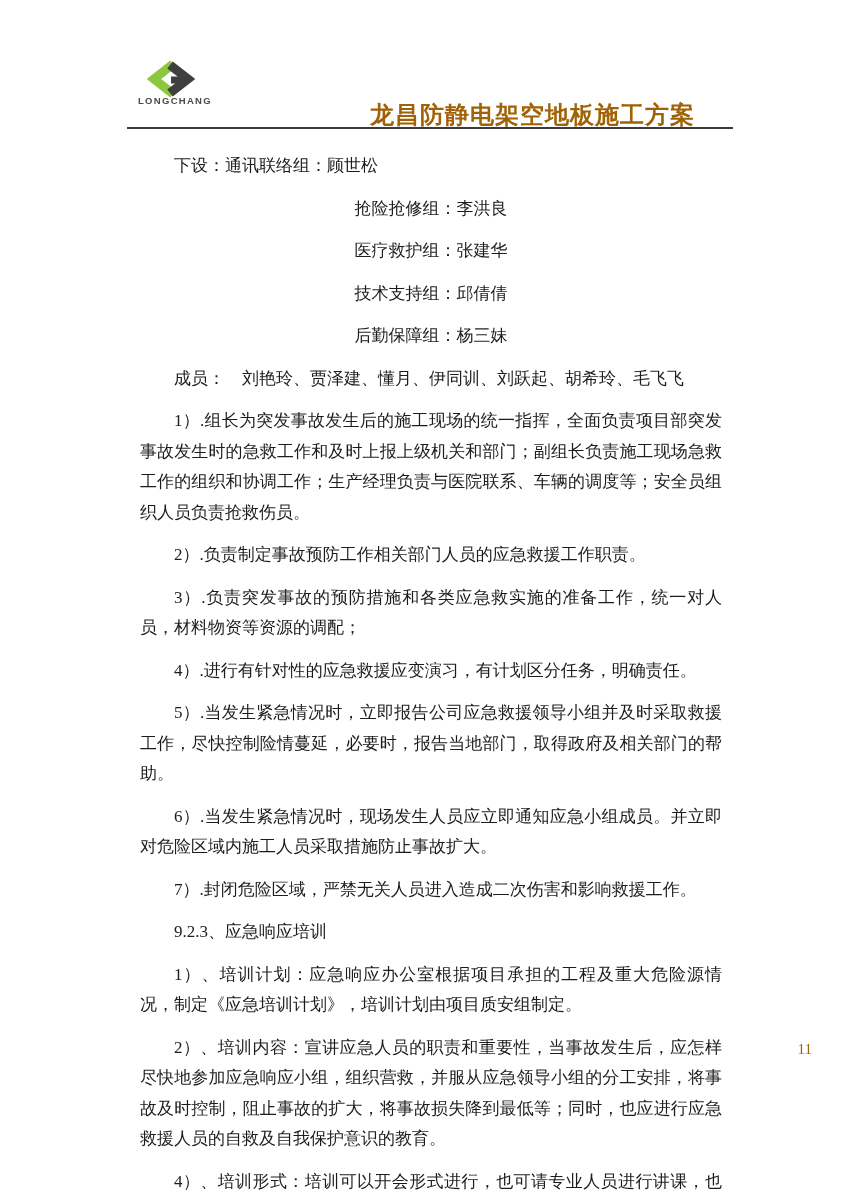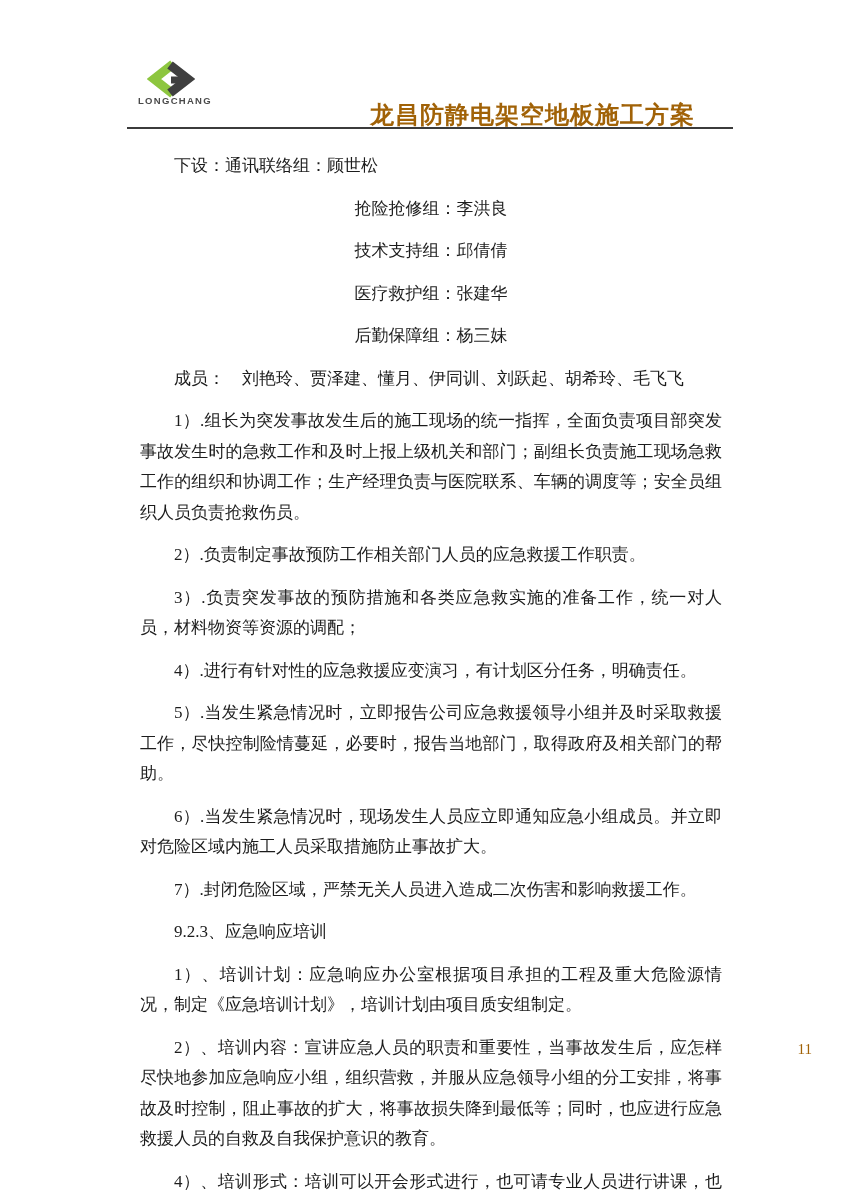--- a/index.html
+++ b/index.html
@@ -69,22 +69,22 @@
   </svg>
   <div class="logo-wordmark">LONGCHANG</div>
 
   <div class="doc-title">龙昌防静电架空地板施工方案</div>
 
   <div class="header-rule"></div>
 
   <main class="body-text">
     <p class="indent">下设：通讯联络组：顾世松</p>
     <p class="sub">抢险抢修组：李洪良</p>
+    <p class="sub">医疗救护组：张建华</p>
     <p class="sub">技术支持组：邱倩倩</p>
-    <p class="sub">医疗救护组：张建华</p>
     <p class="sub">后勤保障组：杨三妹</p>
     <p class="indent">成员：　刘艳玲、贾泽建、懂月、伊同训、刘跃起、胡希玲、毛飞飞</p>
 
     <p class="para">1）.组长为突发事故发生后的施工现场的统一指挥，全面负责项目部突发事故发生时的急救工作和及时上报上级机关和部门；副组长负责施工现场急救工作的组织和协调工作；生产经理负责与医院联系、车辆的调度等；安全员组织人员负责抢救伤员。</p>
     <p class="para">2）.负责制定事故预防工作相关部门人员的应急救援工作职责。</p>
     <p class="para">3）.负责突发事故的预防措施和各类应急救实施的准备工作，统一对人员，材料物资等资源的调配；</p>
     <p class="para">4）.进行有针对性的应急救援应变演习，有计划区分任务，明确责任。</p>
     <p class="para">5）.当发生紧急情况时，立即报告公司应急救援领导小组并及时采取救援工作，尽快控制险情蔓延，必要时，报告当地部门，取得政府及相关部门的帮助。</p>
     <p class="para">6）.当发生紧急情况时，现场发生人员应立即通知应急小组成员。并立即对危险区域内施工人员采取措施防止事故扩大。</p>
     <p class="para">7）.封闭危险区域，严禁无关人员进入造成二次伤害和影响救援工作。</p>

